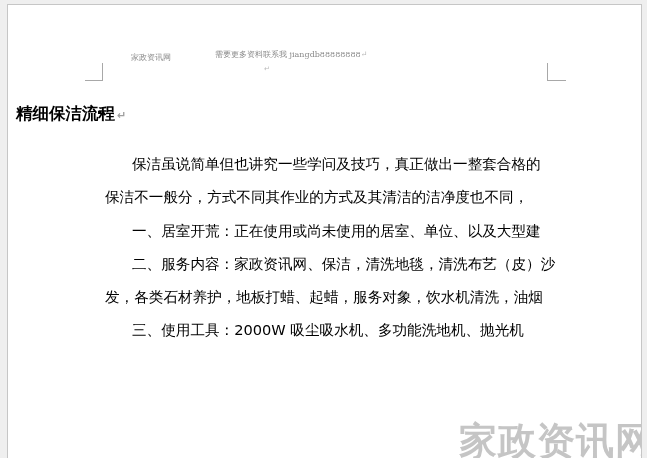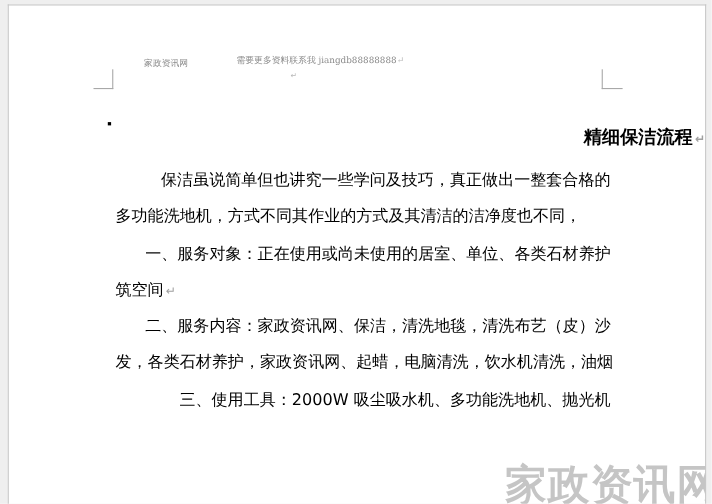--- a/index.html
+++ b/index.html
@@ -34,30 +34,29 @@
     font-size: 7px; color: #b8b8b8;
   }
   .corner { position: absolute; border-color: #a8a8a8; border-style: solid; }
   .corner-tl { left: 77px; top: 58px; width: 17px; height: 17px; border-width: 0 1px 1px 0; }
   .corner-tr { left: 539px; top: 58px; width: 18px; height: 17px; border-width: 0 0 1px 1px; }
   .bullet {
     position: absolute; left: 90px; top: 106px; width: 3px; height: 3px; background: #000;
   }
   .title {
     position: absolute; left: 0; right: 0; top: 98px;
-    text-align: right; font-size: 16.5px; font-weight: bold; color: #000;
+    text-align: left; font-size: 16.5px; font-weight: bold; color: #000;
     padding-left: 8px;
-    margin-top: 11px;
   }
   .body-text {
     position: absolute; left: 97px; top: 142px; width: 450px;
     font-size: 14.6px; color: #000; line-height: 33.3px;
   }
   .line { white-space: nowrap; height: 33.3px; }
-  .indent { padding-left: 27px; text-align: right; }
+  .indent { padding-left: 27px; }
   .pmark { color: #a0a0a0; font-size: 11px; margin-left: 2px; }
   .watermark {
     position: absolute; left: 451px; top: 411px;
     font-size: 38px; font-weight: bold; color: rgba(150,150,150,0.55);
     letter-spacing: 1px; white-space: nowrap;
   }
 </style>
 </head>
 <body>
 
@@ -68,22 +67,21 @@
 
   <div class="corner corner-tl"></div>
   <div class="corner corner-tr"></div>
 
   <div class="bullet"></div>
 
   <div class="title"><span>精细保洁流程</span><span class="pmark">↵</span></div>
 
   <div class="body-text">
     <div class="line indent"><span>保洁虽说简单但也讲究一些学问及技巧，真正做出一整套合格的</span></div>
-    <div class="line"><span>多功能洗地机，方式不同其作业的方式及其清洁的洁净度也不同，</span></div>
-    <div class="line indent"><span>一、服务对象：正在使用或尚未使用的居室、单位、各类石材养护</span></div>
-    <div class="line"><span>筑空间</span><span class="pmark">↵</span></div>
+    <div class="line"><span>保洁不一般分，方式不同其作业的方式及其清洁的洁净度也不同，</span></div>
+    <div class="line indent"><span>一、居室开荒：正在使用或尚未使用的居室、单位、以及大型建</span></div>
     <div class="line indent"><span>二、服务内容：家政资讯网、保洁，清洗地毯，清洗布艺（皮）沙</span></div>
-    <div class="line"><span>发，各类石材养护，家政资讯网、起蜡，电脑清洗，饮水机清洗，油烟</span></div>
+    <div class="line"><span>发，各类石材养护，地板打蜡、起蜡，服务对象，饮水机清洗，油烟</span></div>
     <div class="line indent"><span>三、使用工具：2000W 吸尘吸水机、多功能洗地机、抛光机</span></div>
   </div>
 
   <div class="watermark">家政资讯网</div>
 </div>
 
 </body></html>

